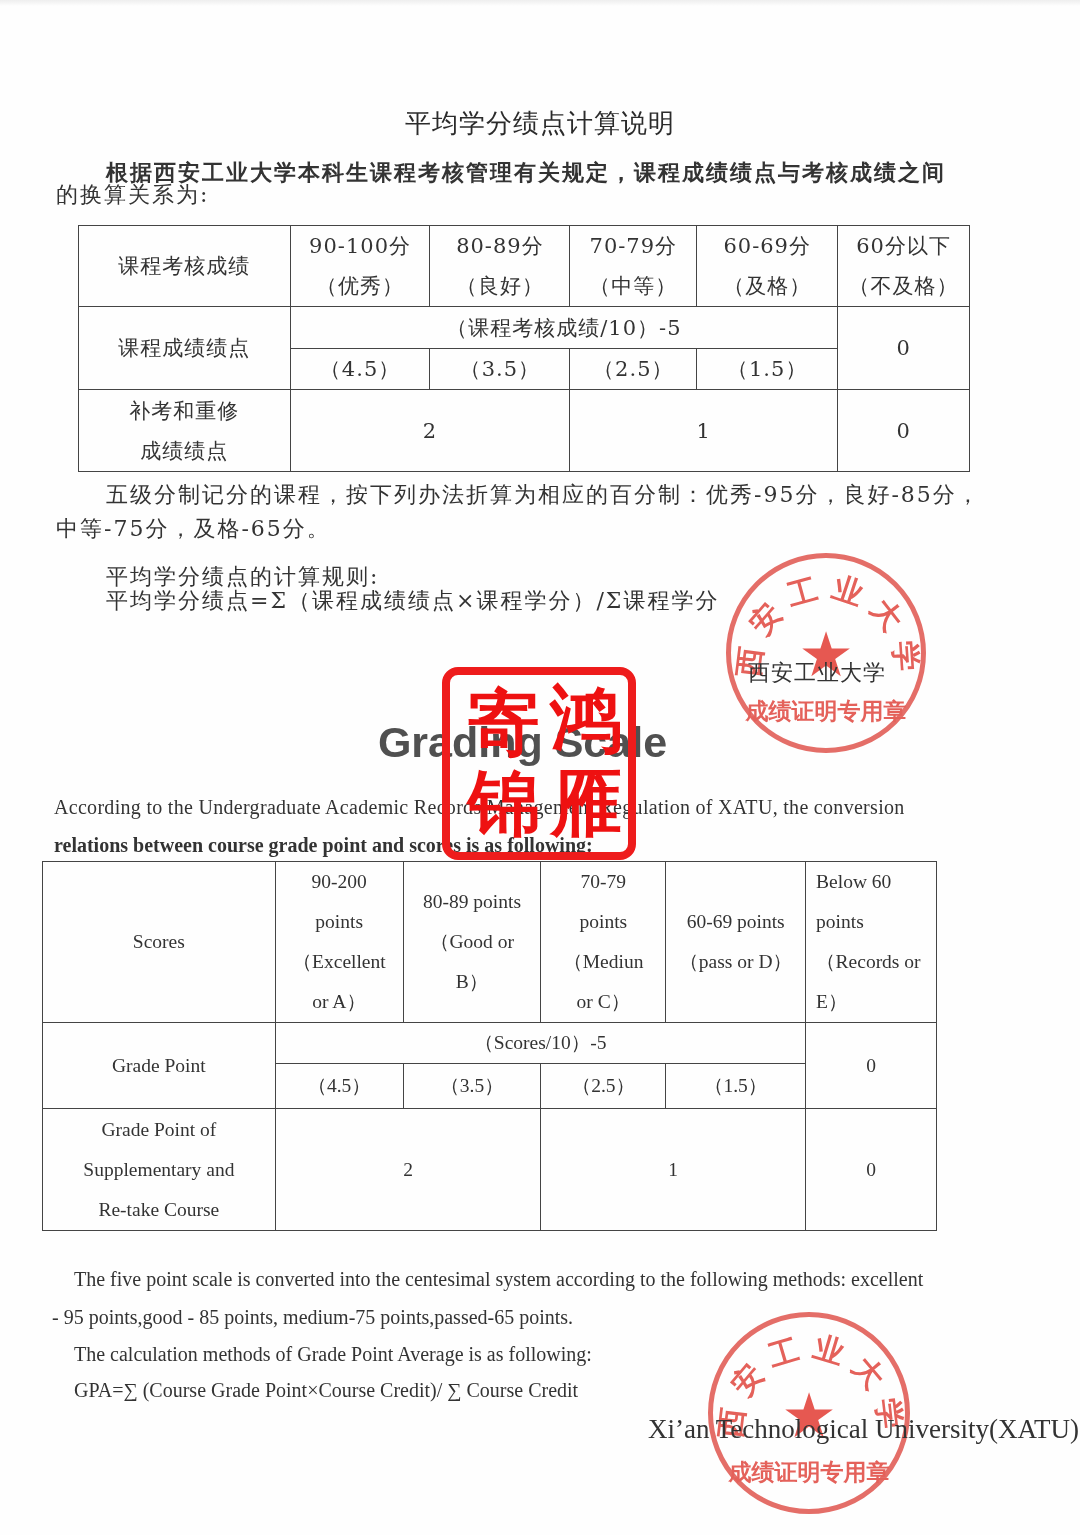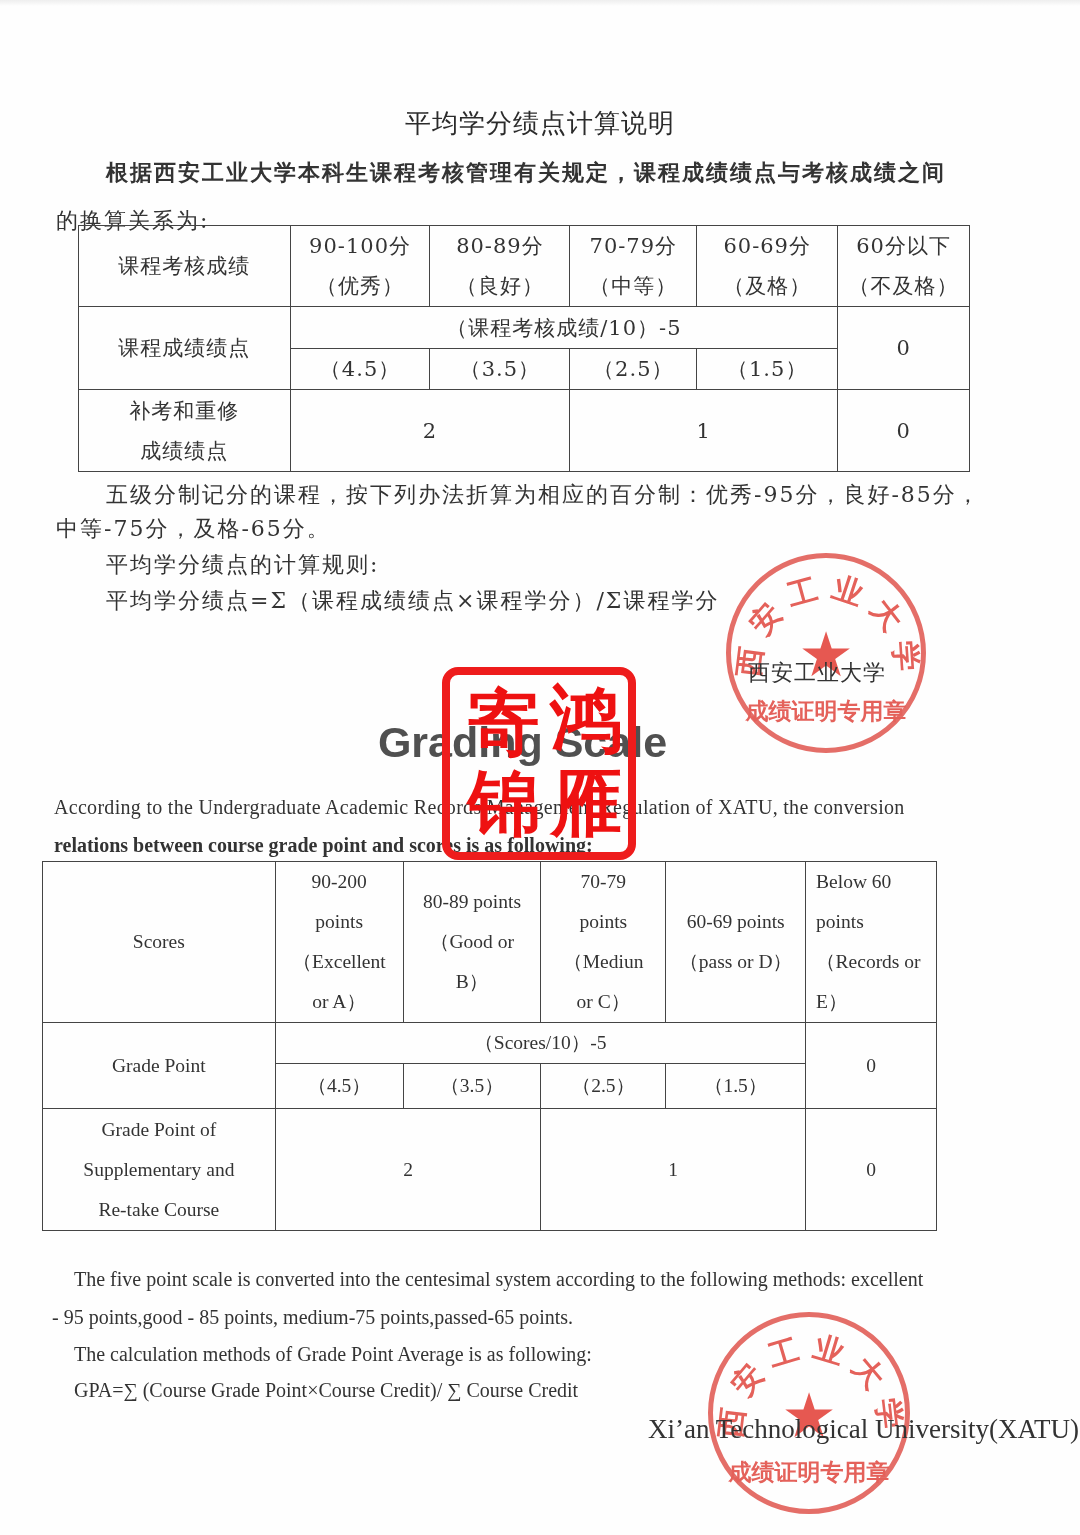--- a/index.html
+++ b/index.html
@@ -40,21 +40,21 @@
     border:8px solid #ee1c1c; border-radius:16px; box-sizing:border-box; background:rgba(255,255,255,0.0); }
   .redstamp .ch { position:absolute; font-size:72px; color:#ee1111; font-family:"DejaVu Serif", serif; font-weight:bold; line-height:1; }
 </style>
 </head>
 <body>
 
 <div class="topshade"></div>
 
 <div class="abs cn-title">平均学分绩点计算说明</div>
 <div class="abs cn-p" style="left:106px; top:158px;font-weight:bold;">根据西安工业大学本科生课程考核管理有关规定，课程成绩绩点与考核成绩之间</div>
-<div class="abs cn-p" style="left:56px; top:206px;">的换算关系为:</div>
+<div class="abs cn-p" style="left:56px; top:180px;">的换算关系为:</div>
 
 <table class="grid cn-table" style="left:78px; top:225px; width:892px;padding-left:48px;">
   <colgroup>
     <col style="width:212px">
       <col style="width:140px">
       <col style="width:140px">
       <col style="width:127px">
       <col style="width:141px">
       <col style="width:132px">
   </colgroup>
@@ -100,21 +100,21 @@
         </td>
     <td colspan="2">2</td>
     <td colspan="2">1</td>
     <td>0</td>
   </tr>
 </tbody>
   </table>
 
 <div class="abs cn-p" style="left:106px; top:480px;">五级分制记分的课程，按下列办法折算为相应的百分制：优秀-95分，良好-85分，</div>
 <div class="abs cn-p" style="left:56px; top:514px;">中等-75分，及格-65分。</div>
-<div class="abs cn-p" style="left:106px; top:550px;">平均学分绩点的计算规则:</div>
+<div class="abs cn-p" style="left:106px; top:562px;">平均学分绩点的计算规则:</div>
 <div class="abs cn-p" style="left:106px; top:586px;">平均学分绩点=Σ（课程成绩绩点×课程学分）/Σ课程学分</div>
 
 <div class="seal" style="left:726px; top:553px; width:190px; height:190px;">
   <svg class="ring" viewBox="0 0 190 190">
     <defs>
         <path id="arc1" d="M 30 120 A 68 68 0 1 1 165 110"></path>
       </defs>
     <text font-size="30" fill="#e0463e" font-family="DejaVu Sans, sans-serif" font-weight="bold" letter-spacing="10">
       <textPath href="#arc1">西安工业大学</textPath>
     </text>

